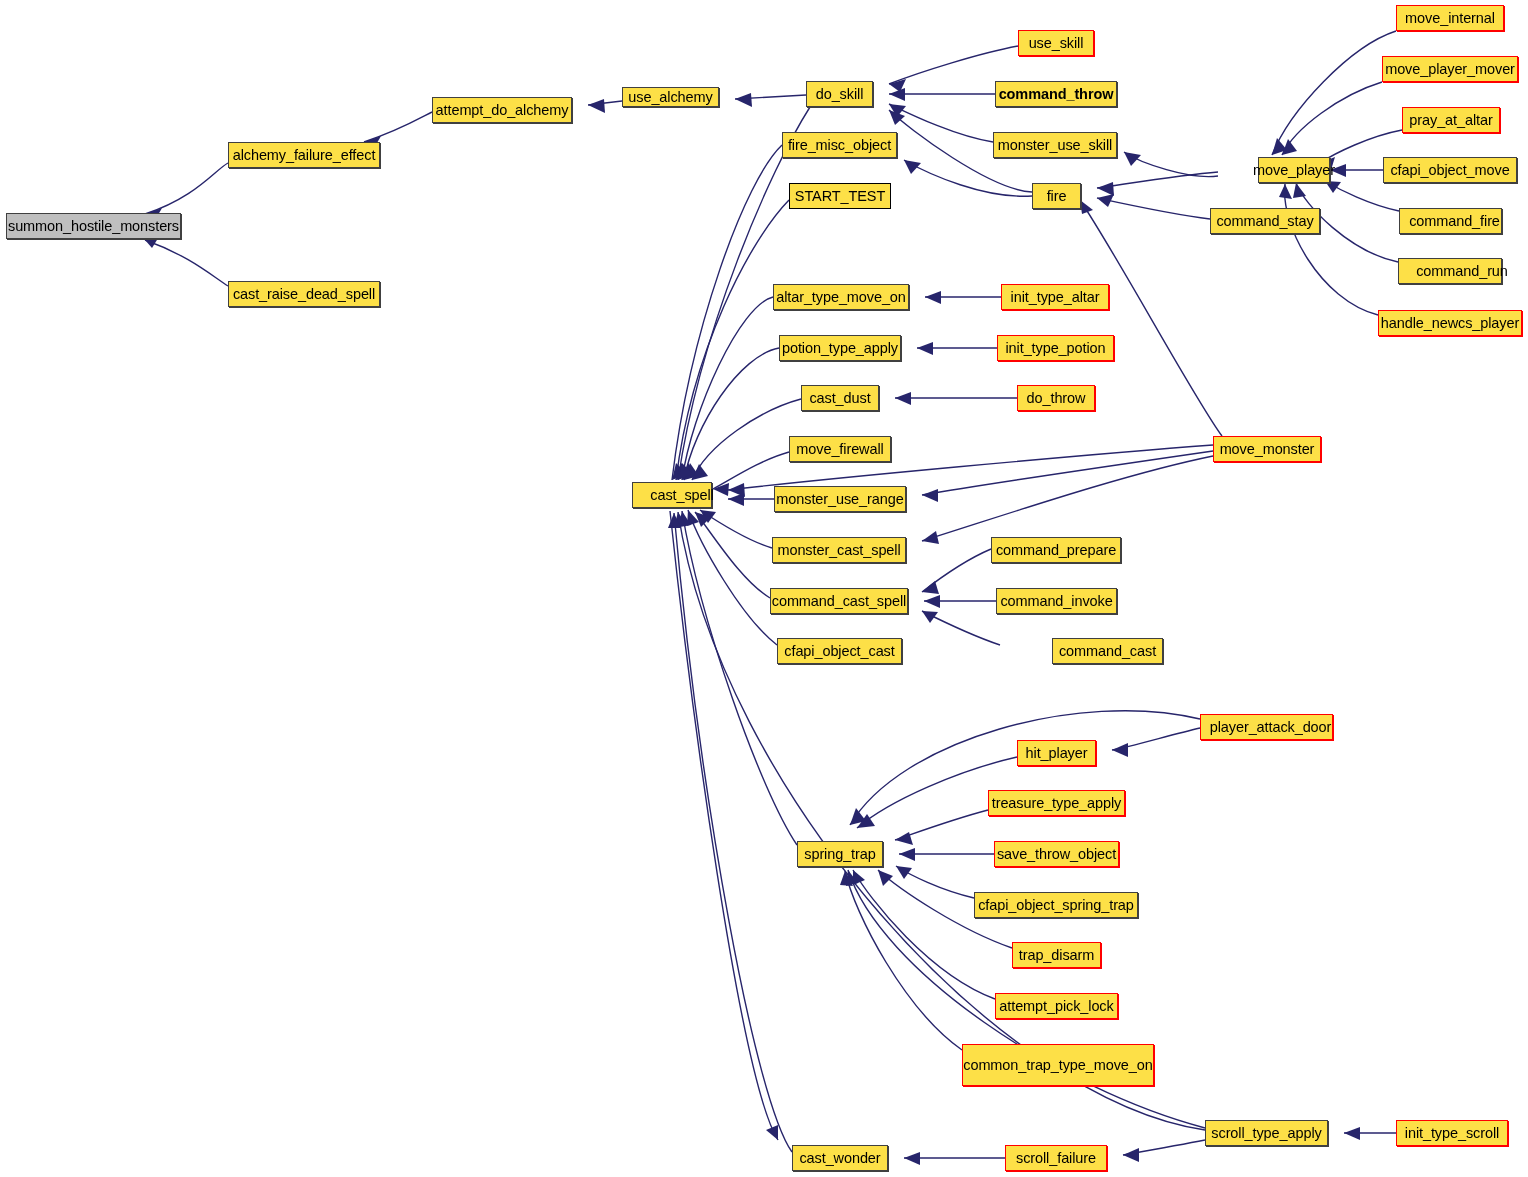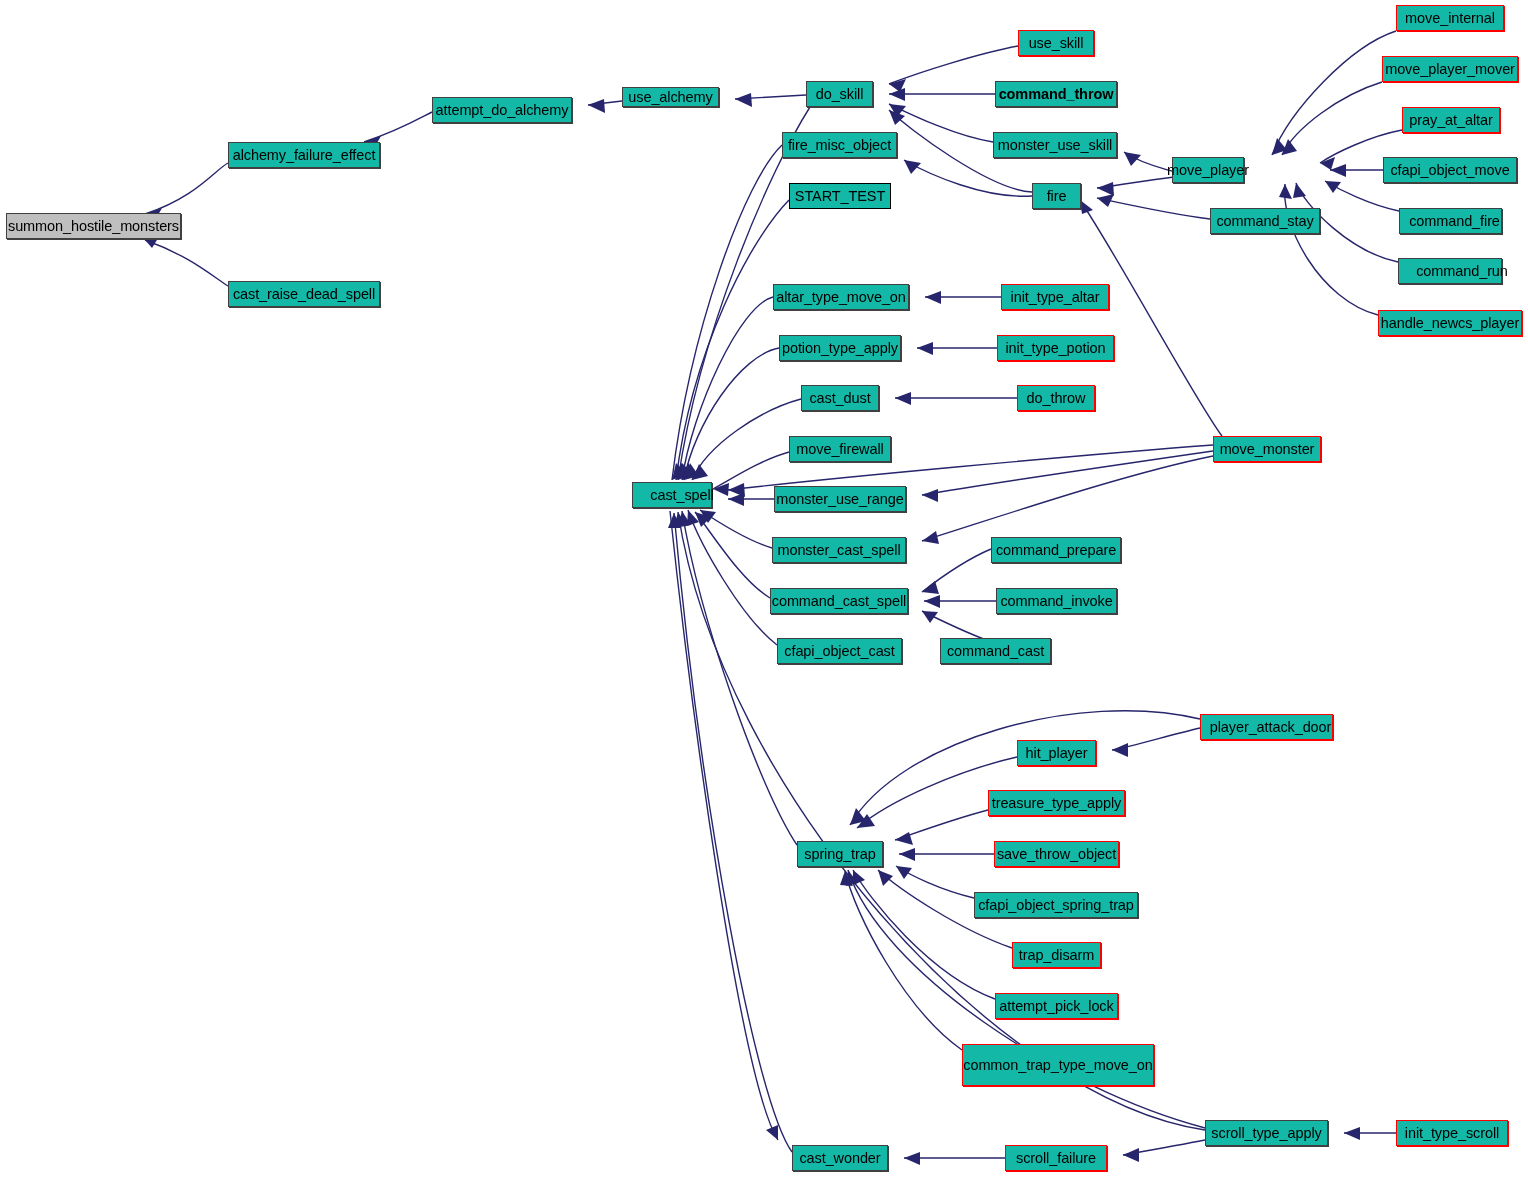--- a/index.html
+++ b/index.html
@@ -35,21 +35,21 @@
   .node {
     position: absolute;
     box-sizing: border-box;
     display: flex;
     align-items: center;
     justify-content: center;
     white-space: nowrap;
     font-size: 14.5px;
     line-height: 1;
     color: #000000;
-    background: #14b8a6;
+    background: #fde047;
     border: 1px solid #404040;
     box-shadow: 1px 1px 0 0 #404040;
     z-index: 5;
     letter-spacing: -0.1px;
   }
   .node.red {
     border: 1px solid #ff0000;
     box-shadow: 1px 1px 0 0 #ff0000;
   }
   .node.highlight {
@@ -331,21 +331,21 @@
       </div>
       <div class="node" style="left: 782px; top: 132px; width: 115px; height: 26px;">
         <span class="node-label">fire_misc_object</span>
       </div>
       <div class="node thin" style="left: 789px; top: 183px; width: 102px; height: 26px;">
         <span class="node-label">START_TEST</span>
       </div>
       <div class="node" style="left: 1032px; top: 183px; width: 49px; height: 26px;">
         <span class="node-label">fire</span>
       </div>
-      <div class="node" style="left: 1172px; top: 157px; width: 72px; height: 26px; text-align: center;">
+      <div class="node" style="left: 1258px; top: 157px; width: 72px; height: 26px; text-align: center;">
         <span class="node-label">move_player</span>
       </div>
       <div class="node" style="left: 1210px; top: 208px; width: 110px; height: 26px;">
         <span class="node-label">command_stay</span>
       </div>
       <div class="node red" style="left: 1396px; top: 5px; width: 108px; height: 26px;">
         <span class="node-label">move_internal</span>
       </div>
       <div class="node red" style="left: 1382px; top: 56px; width: 136px; height: 26px;">
         <span class="node-label">move_player_mover</span>
@@ -403,21 +403,21 @@
       </div>
       <div class="node" style="left: 770px; top: 588px; width: 138px; height: 26px;">
         <span class="node-label">command_cast_spell</span>
       </div>
       <div class="node" style="left: 996px; top: 588px; width: 121px; height: 26px;">
         <span class="node-label">command_invoke</span>
       </div>
       <div class="node" style="left: 777px; top: 638px; width: 125px; height: 26px;">
         <span class="node-label">cfapi_object_cast</span>
       </div>
-      <div class="node" style="left: 940px; top: 638px; width: 111px; height: 26px;">
+      <div class="node" style="left: 1052px; top: 638px; width: 111px; height: 26px;">
         <span class="node-label">command_cast</span>
       </div>
       <div class="node red" style="left: 1200px; top: 714px; width: 133px; height: 26px; padding-left: 8px;">
         <span class="node-label">player_attack_door</span>
       </div>
       <div class="node red" style="left: 1017px; top: 740px; width: 79px; height: 26px;">
         <span class="node-label">hit_player</span>
       </div>
       <div class="node red" style="left: 988px; top: 790px; width: 137px; height: 26px;">
         <span class="node-label">treasure_type_apply</span>

